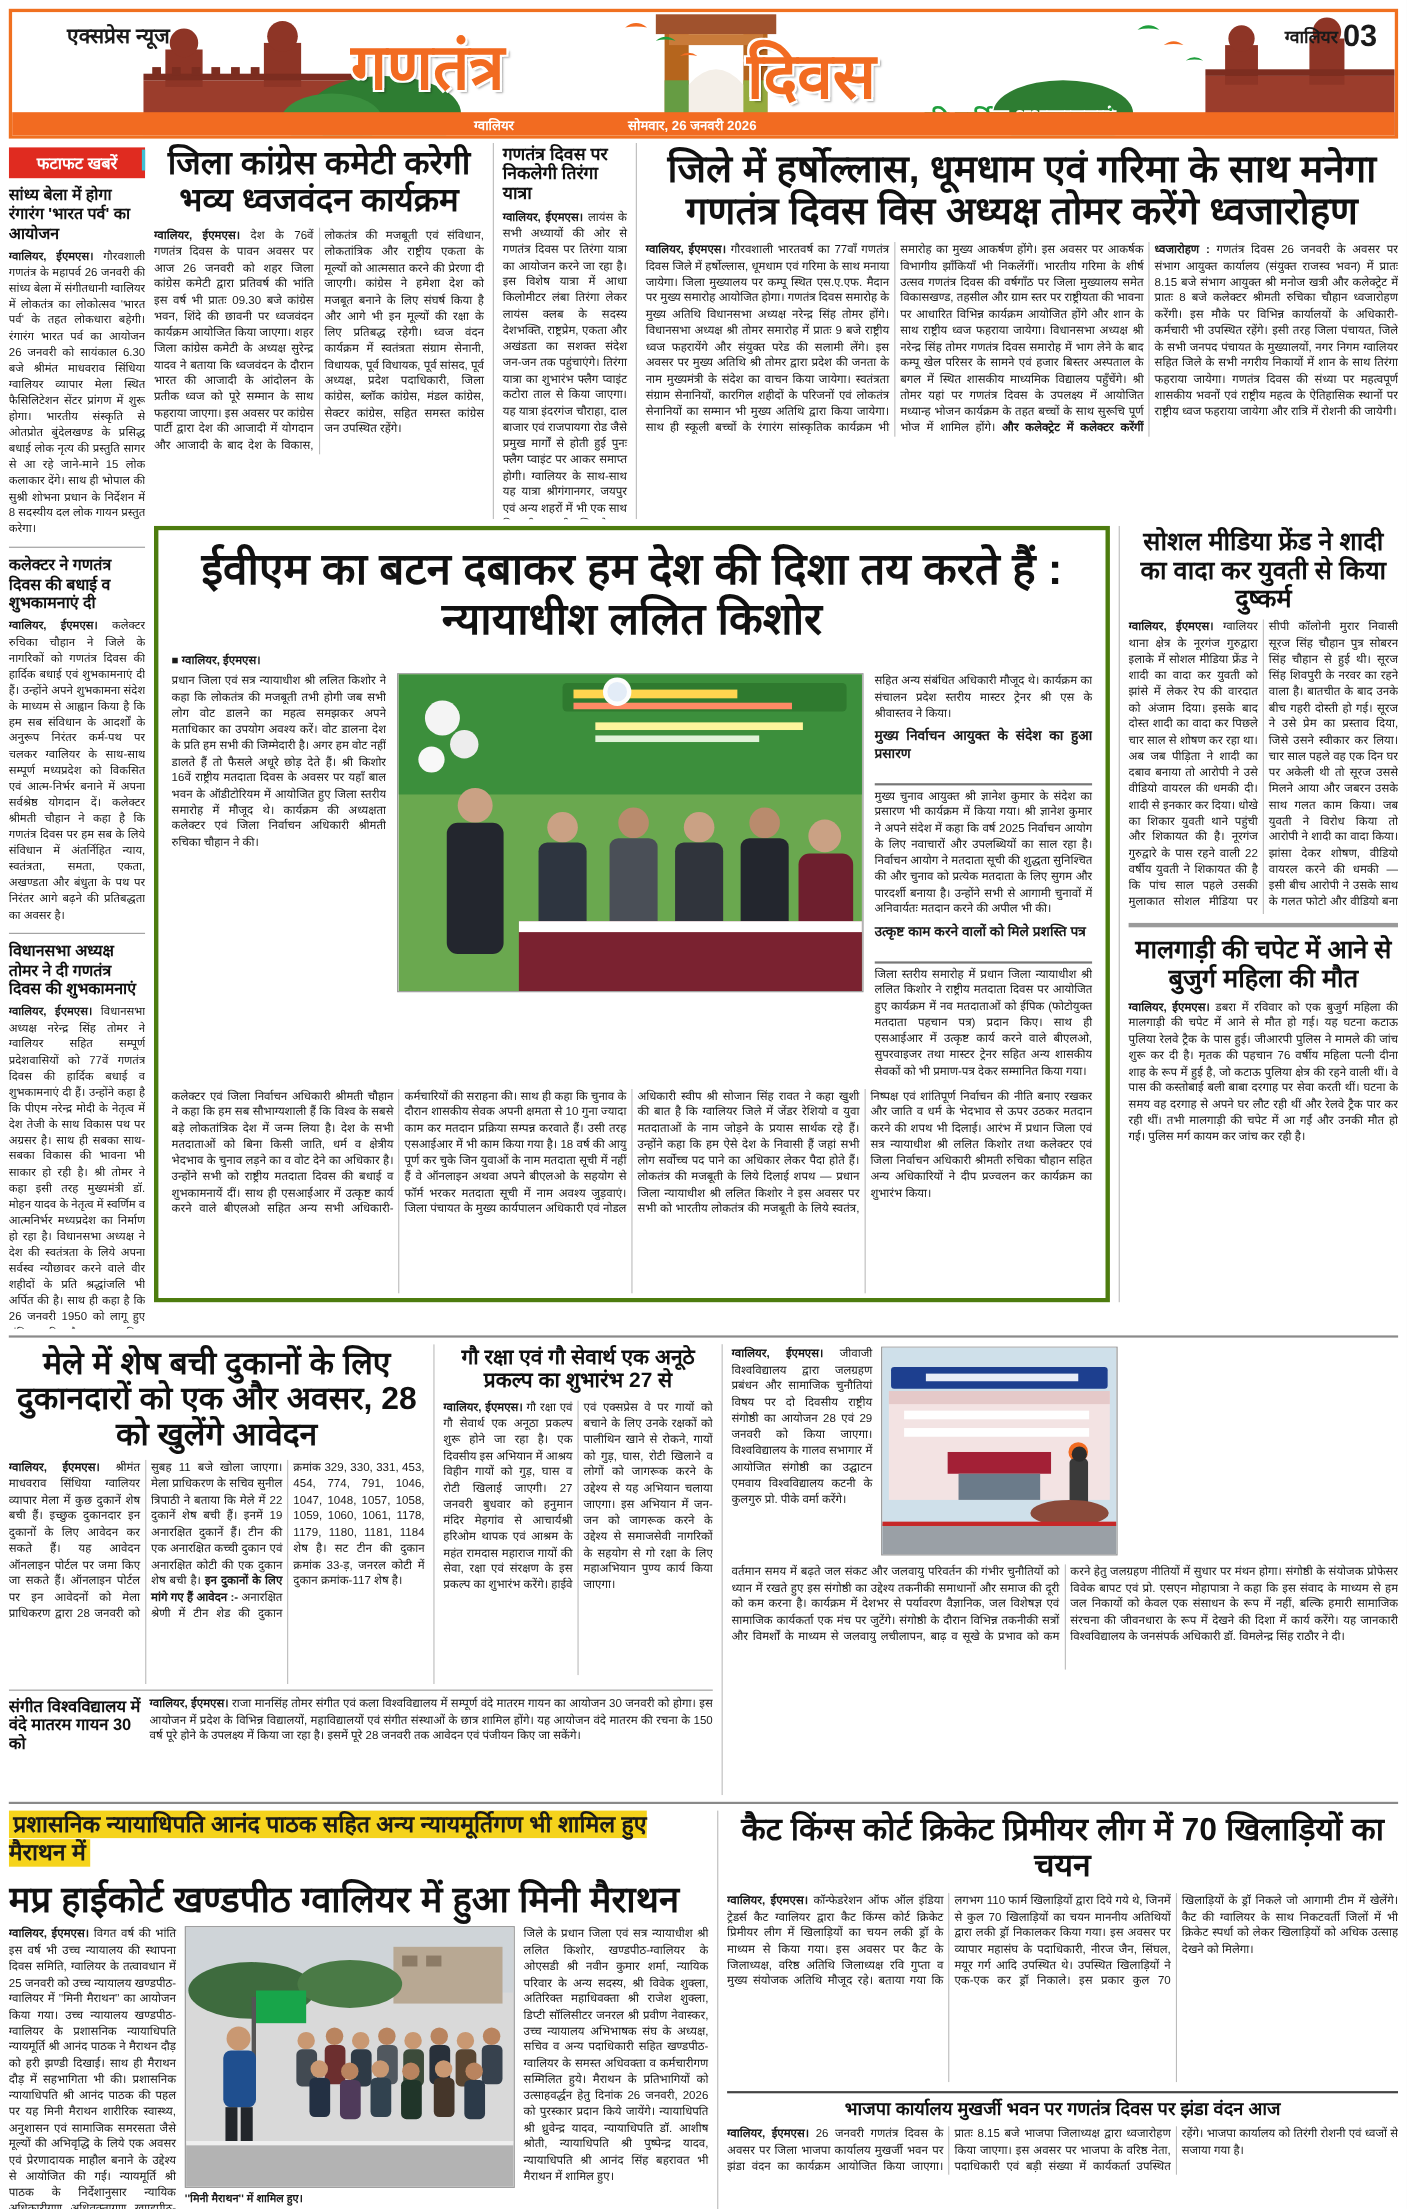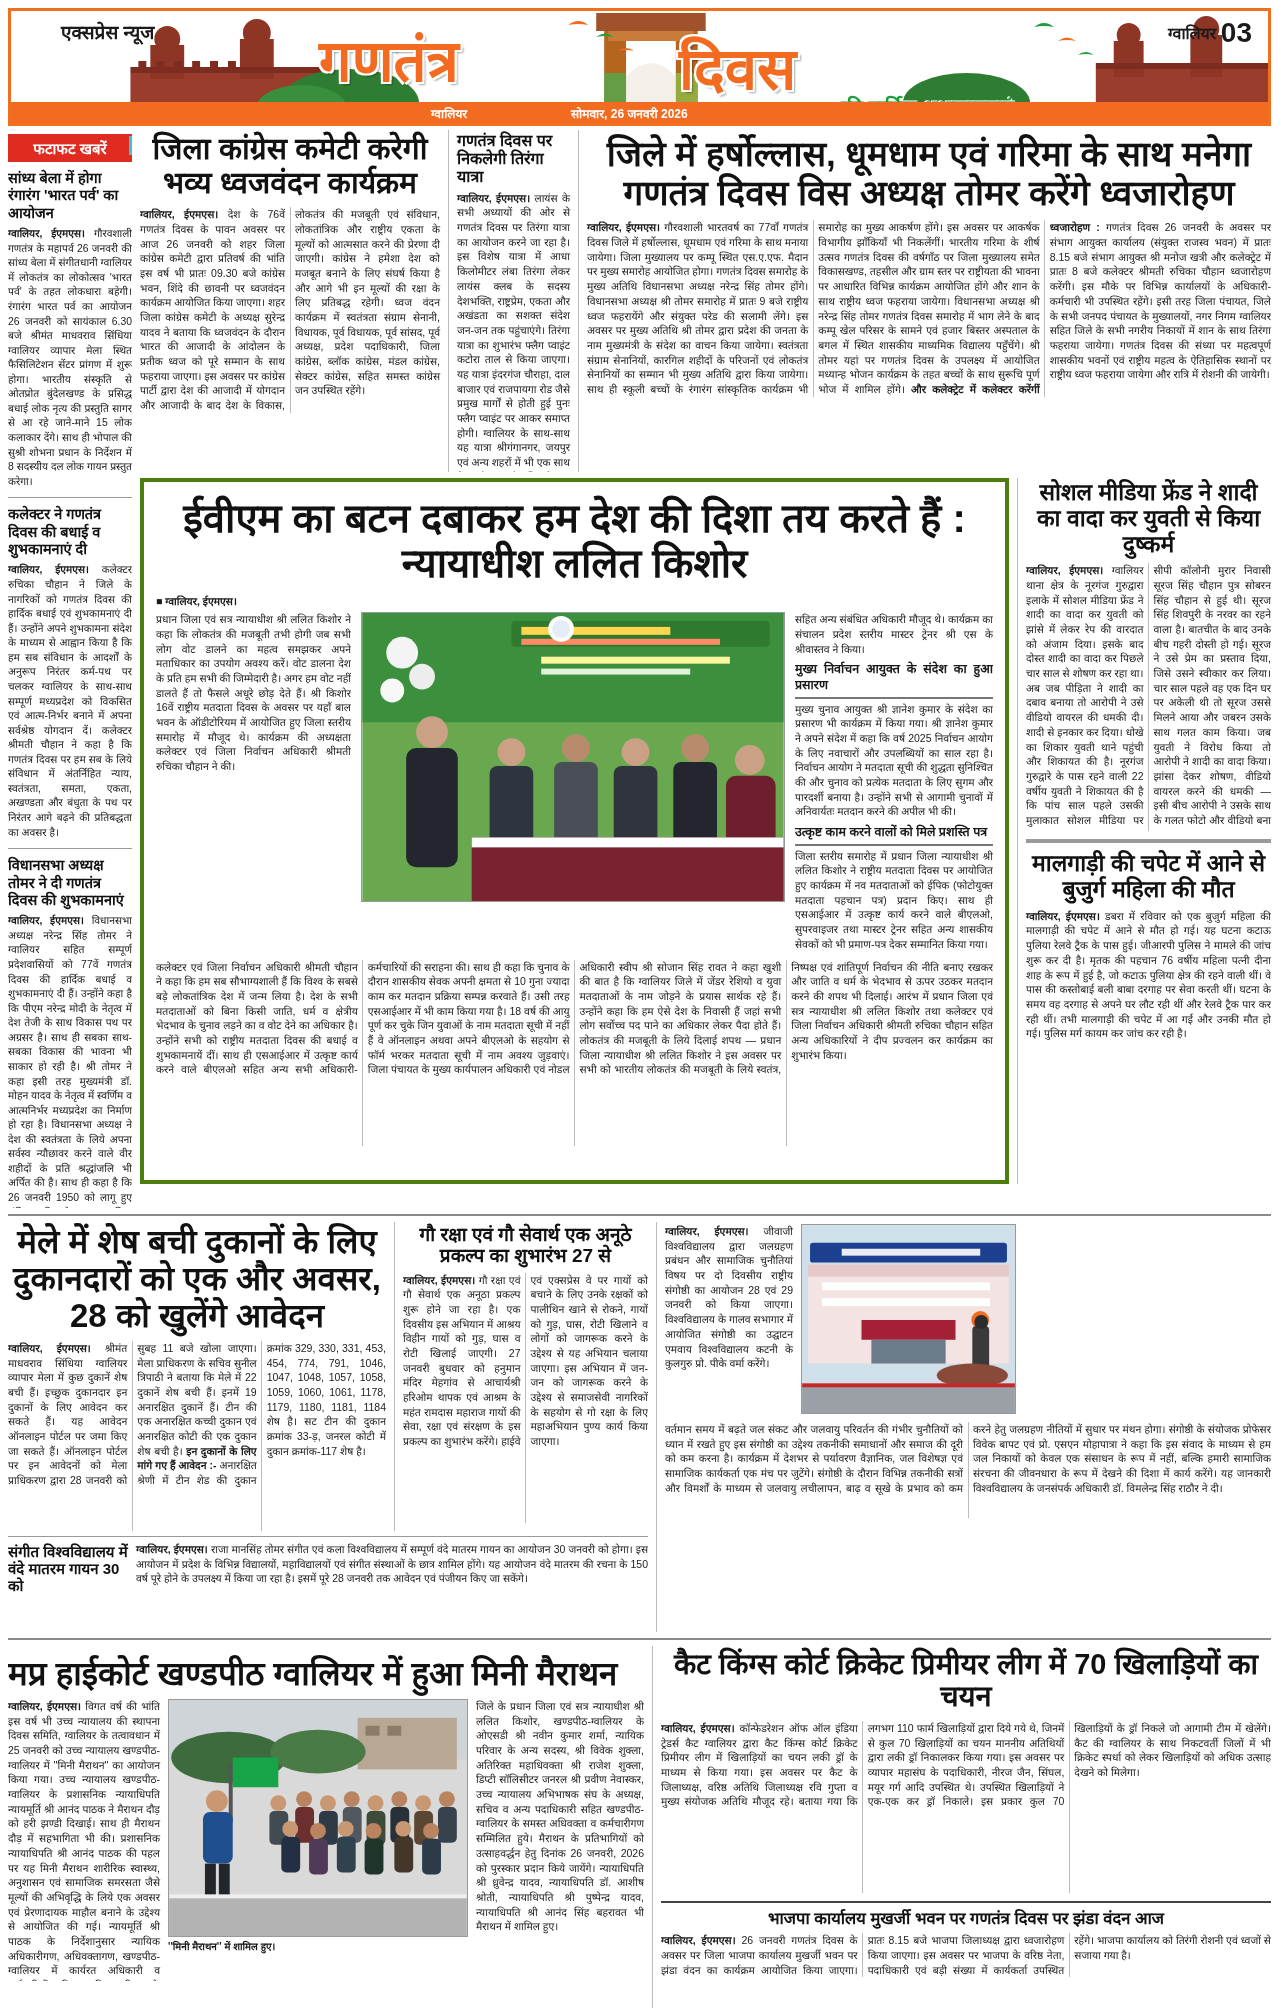--- a/index.html
+++ b/index.html
@@ -26,21 +26,21 @@
   .strip .date{position:absolute;left:560px;top:3px;}
   
   .bt{font-size:10.5px;line-height:1.4;text-align:justify;}
   .dl{font-weight:bold;}
   .cols2{column-count:2;column-gap:10px;column-rule:1px solid #bbb;}
   .cols3{column-count:3;column-gap:10px;column-rule:1px solid #bbb;}
   .cols4{column-count:4;column-gap:10px;column-rule:1px solid #bbb;}
   .hd{font-weight:bold;color:#111;line-height:1.12;}
   .hd-xl{font-size:37px;text-align:center;margin:4px 0 8px;}
   .hd-lg{font-size:30px;text-align:center;margin:2px 0 8px;}
-  .hd-md{font-size:33px;text-align:center;margin:2px 0 6px;}
+  .hd-md{font-size:29px;text-align:center;margin:2px 0 6px;}
   .hd-sm{font-size:15px;margin:2px 0 5px;}
   .vline{border-left:1px solid #bbb;}
   
   .content{padding:0 8px;}
   .upper{display:flex;gap:8px;}
   .sidebar{flex:0 0 124px;overflow:hidden;height:1078px;}
   .flash-hdr{background:#e02b20;color:#fff;font-weight:bold;font-size:15px;text-align:center;
              padding:4px 2px;position:relative;margin:4px 0 8px;}
   .flash-hdr:before{content:"";position:absolute;left:-14px;top:0;border-top:24px solid #8e1410;
              border-left:14px solid transparent;}
@@ -55,21 +55,21 @@
   .a-main{flex:1;padding-left:8px;min-width:0;}
   .a-main .hd-xl{font-size:35px;}
   .row2{display:flex;gap:8px;height:706px;overflow:hidden;margin-top:6px;}
   .evm-box{flex:1;border:4px solid #4d7c0f;padding:10px 12px;min-width:0;overflow:hidden;}
   .evm-box .hd-xl{font-size:40px;}
   .evm-mid{display:flex;gap:10px;margin-top:4px;}
   .evm-c1{flex:0 0 195px;overflow:hidden;}
   .evm-photo{flex:0 0 424px;}
   .evm-c3{flex:1;overflow:hidden;min-width:0;}
   .subhd{font-weight:bold;font-size:12.5px;line-height:1.25;margin:6px 0 3px;
-         border-bottom:2px solid #777;padding-bottom:3px;}
+         border-bottom:2px solid #777;padding-bottom:18px;}
   .evm-bottom{margin-top:8px;height:186px;overflow:hidden;}
   .rightcol{flex:0 0 254px;padding-left:8px;border-left:1px solid #bbb;overflow:hidden;}
   .a-social .hd-md,.a-train .hd-md{font-size:23px;}
   .thick{border-top:4px solid #9a9a9a;margin:8px 0;}
   .row3{display:flex;gap:8px;height:418px;overflow:hidden;margin-top:6px;border-top:2px solid #8a8a8a;padding-top:6px;}
   .r3-left{flex:0 0 640px;display:flex;flex-direction:column;min-width:0;}
   .r3-top{display:flex;gap:8px;flex:1;overflow:hidden;}
   .a-mela{flex:0 0 378px;}
   .a-cow{flex:1;padding-left:8px;border-left:1px solid #bbb;min-width:0;}
   .a-cow .hd-md{font-size:19px;}
@@ -340,20 +340,21 @@
               <rect x="0" y="160" width="215" height="4" fill="#c62828"></rect>
             </svg>
           </div>
         </div>
         <div class="jiwaji-bottom bt cols2">वर्तमान समय में बढ़ते जल संकट और जलवायु परिवर्तन की गंभीर चुनौतियों को ध्यान में रखते हुए इस संगोष्ठी का उद्देश्य तकनीकी समाधानों और समाज की दूरी को कम करना है। कार्यक्रम में देशभर से पर्यावरण वैज्ञानिक, जल विशेषज्ञ एवं सामाजिक कार्यकर्ता एक मंच पर जुटेंगे। संगोष्ठी के दौरान विभिन्न तकनीकी सत्रों और विमर्शों के माध्यम से जलवायु लचीलापन, बाढ़ व सूखे के प्रभाव को कम करने हेतु जलग्रहण नीतियों में सुधार पर मंथन होगा। संगोष्ठी के संयोजक प्रोफेसर विवेक बापट एवं प्रो. एसएन मोहापात्रा ने कहा कि इस संवाद के माध्यम से हम जल निकायों को केवल एक संसाधन के रूप में नहीं, बल्कि हमारी सामाजिक संरचना की जीवनधारा के रूप में देखने की दिशा में कार्य करेंगे। यह जानकारी विश्वविद्यालय के जनसंपर्क अधिकारी डॉ. विमलेन्द्र सिंह राठौर ने दी।</div>
       </article>
     </div>
 
     <div class="row4">
       <article class="a-marathon">
+        <div class="kicker"><span>प्रशासनिक न्यायाधिपति आनंद पाठक सहित अन्य न्यायमूर्तिगण भी शामिल हुए मैराथन में</span></div>
         <h1 class="hd hd-lg">मप्र हाईकोर्ट खण्डपीठ ग्वालियर में हुआ मिनी मैराथन</h1>
         <div class="mar-mid">
           <div class="mar-c1 bt">
             <b class="dl">ग्वालियर, ईएमएस।</b> <span>विगत वर्ष की भांति इस वर्ष भी उच्च न्यायालय की स्थापना दिवस समिति, ग्वालियर के तत्वावधान में 25 जनवरी को उच्च न्यायालय खण्डपीठ-ग्वालियर में ''मिनी मैराथन'' का आयोजन किया गया। उच्च न्यायालय खण्डपीठ-ग्वालियर के प्रशासनिक न्यायाधिपति न्यायमूर्ति श्री आनंद पाठक ने मैराथन दौड़ को हरी झण्डी दिखाई। साथ ही मैराथन दौड़ में सहभागिता भी की। प्रशासनिक न्यायाधिपति श्री आनंद पाठक की पहल पर यह मिनी मैराथन शारीरिक स्वास्थ्य, अनुशासन एवं सामाजिक समरसता जैसे मूल्यों की अभिवृद्धि के लिये एक अवसर एवं प्रेरणादायक माहौल बनाने के उद्देश्य से आयोजित की गई। न्यायमूर्ति श्री पाठक के निर्देशानुसार न्यायिक अधिकारीगण, अधिवक्तागण, खण्डपीठ-ग्वालियर में कार्यरत अधिकारी व कर्मचारियों सहित न्यायिक परिवार के सदस्यगण एवं पदच्युत पुलिस अधिकारी व कर्मचारीगण ने इसमें भाग लिया। इस मैराथन में लगभग 40 वर्ष तक, 41-50 वर्ष आयु वर्ग एवं 50 वर्ष से अधिक आयु वर्ग के कुल 342 प्रतिभागी सम्मिलित हुये।</span>
           </div>
           <div class="mar-photo">
             <div class="photo-frame" style="height:238px">
               <svg viewBox="0 0 300 238">
                 <rect width="300" height="238" fill="#d9d9d9"></rect>
                 <rect y="0" width="300" height="60" fill="#cfd4d8"></rect>

